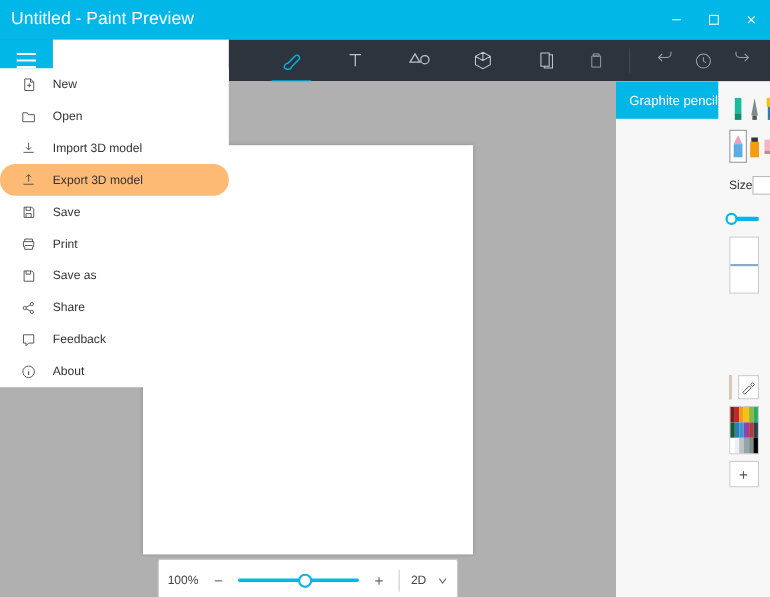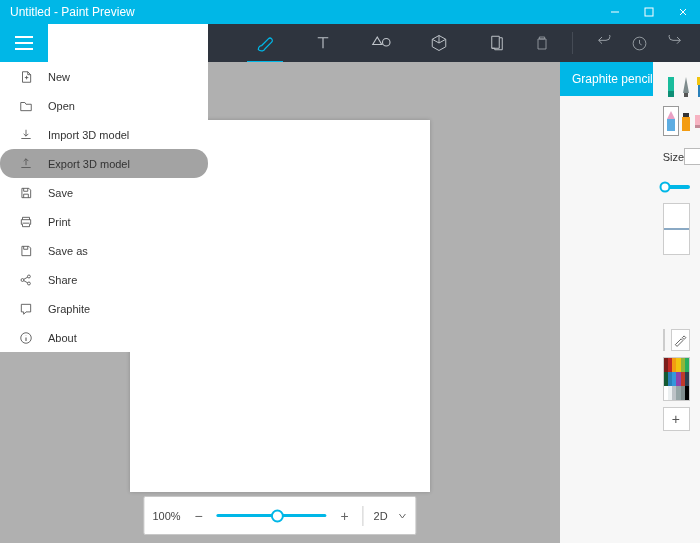--- a/index.html
+++ b/index.html
@@ -1,18 +1,18 @@
 <!DOCTYPE html>
 <html><head>
 <meta charset="utf-8">
 <style>
 * { margin: 0; padding: 0; box-sizing: border-box; font-family: "Segoe UI", sans-serif; }
 body { width: 700px; height: 543px; overflow: hidden; background: #fff; }
 
-.titlebar { height: 24px; background: #00b7e7; display: flex; align-items: center; color: #fff; font-size: 12px; padding-left: 10px; }
+.titlebar { height: 36px; background: #00b7e7; display: flex; align-items: center; color: #fff; font-size: 16px; padding-left: 10px; }
 .titlebar .spacer { flex: 1; }
 .titlebar .winbtn { width: 34px; height: 24px; display: flex; align-items: center; justify-content: center; cursor: pointer; }
 
 .appbar { height: 38px; background: #2e343e; display: flex; align-items: stretch; color: #fff; }
 .hamburger { width: 48px; background: #00b7e7; display: flex; align-items: center; justify-content: center; cursor: pointer; }
 .menu-dd { width: 160px; background: #fff; }
 .tools { flex: 1; display: flex; align-items: center; justify-content: center; gap: 34px; padding-left:30px; }
 .tool { width: 24px; height: 38px; display: flex; align-items: center; justify-content: center; cursor: pointer; position: relative; color:#bfc4ca; }
 .tool.active { color: #00b7e7; }
 .tool.active::after { content: ""; position: absolute; bottom: -2px; left: -6px; right: -6px; height: 3px; background: #00b7e7; }
@@ -25,21 +25,21 @@
 .canvas { width: 300px; height: 372px; background: #fff; margin-top: 58px; box-shadow: 0 0 4px rgba(0,0,0,.2); }
 
 .zoombar { position:absolute; bottom:8px; left:50%; transform:translateX(-50%); height:39px; background:#fff; border:1px solid #c8c8c8; border-radius:2px; display:flex; align-items:center; padding:0 8px; gap:10px; font-size:11px; color:#444; }
 .zoombar .divider { width:1px; height:20px; background:#ccc; }
 .zminus,.zplus { width:16px; text-align:center; cursor:pointer; color:#666; font-size:14px; }
 .zslider { width:110px; height:3px; background:#00b7e7; border-radius:2px; position:relative; }
 .zslider .knob { position:absolute; top:50%; left:55%; transform:translate(-50%,-50%); width:13px; height:13px; border-radius:50%; background:#fff; border:2px solid #00b7e7; }
 
 .menu-panel { position:absolute; top:62px; left:0; width:208px; background:#fff; z-index:20; }
 .menu-item { height:29px; display:flex; align-items:center; gap:14px; padding-left:18px; font-size:11px; color:#333; cursor:pointer; }
-.menu-item.hover { background:#a3a3a3;border-radius:14px; }
+.menu-item.hover { background:#fdba74;border-radius:14px; }
 .menu-item .ico { width:16px; height:16px; display:flex; align-items:center; justify-content:center; color:#555; }
 
 .sidepanel { width:140px; background:#f7f7f7; display:flex; flex-direction:row; font-size:11px; color:#333; }
 .sp-header { height:34px; background:#00b7e7; color:#fff; display:flex; align-items:center; padding-left:12px; font-size:12px; }
 .sp-body { padding:10px 10px 8px 10px; flex:1; overflow:hidden; display:flex; flex-direction:column; }
 .brush-grid { display:grid; grid-template-columns: repeat(4, 1fr); gap:4px 0; margin-bottom:12px; }
 .brush { height:30px; display:flex; align-items:center; justify-content:center; cursor:pointer; }
 .brush.sel { border:1px solid #999; background:#fff; }
 .sz-row { display:flex; justify-content:flex-start; align-items:center; margin-bottom:20px; }
 .sz-val { border:1px solid #bbb; background:#fff; padding:2px 18px; font-size:10px; }
@@ -329,21 +329,21 @@
         </svg>
       </span>
       <span>Share</span>
     </div>
     <div class="menu-item">
       <span class="ico">
         <svg width="14" height="14" viewBox="0 0 24 24">
           <path d="M4 4 H20 V17 H12 L8 21 V17 H4 Z" stroke="#555" fill="none" stroke-width="1.5"></path>
         </svg>
       </span>
-      <span>Graphite</span>
+      <span>Feedback</span>
     </div>
     <div class="menu-item">
       <span class="ico">
         <svg width="14" height="14" viewBox="0 0 24 24">
           <circle cx="12" cy="12" r="9" stroke="#555" fill="none" stroke-width="1.5"></circle>
           <path d="M12 8 V8.5 M12 11 V17" stroke="#555" stroke-width="1.8"></path>
         </svg>
       </span>
       <span>About</span>
     </div>

